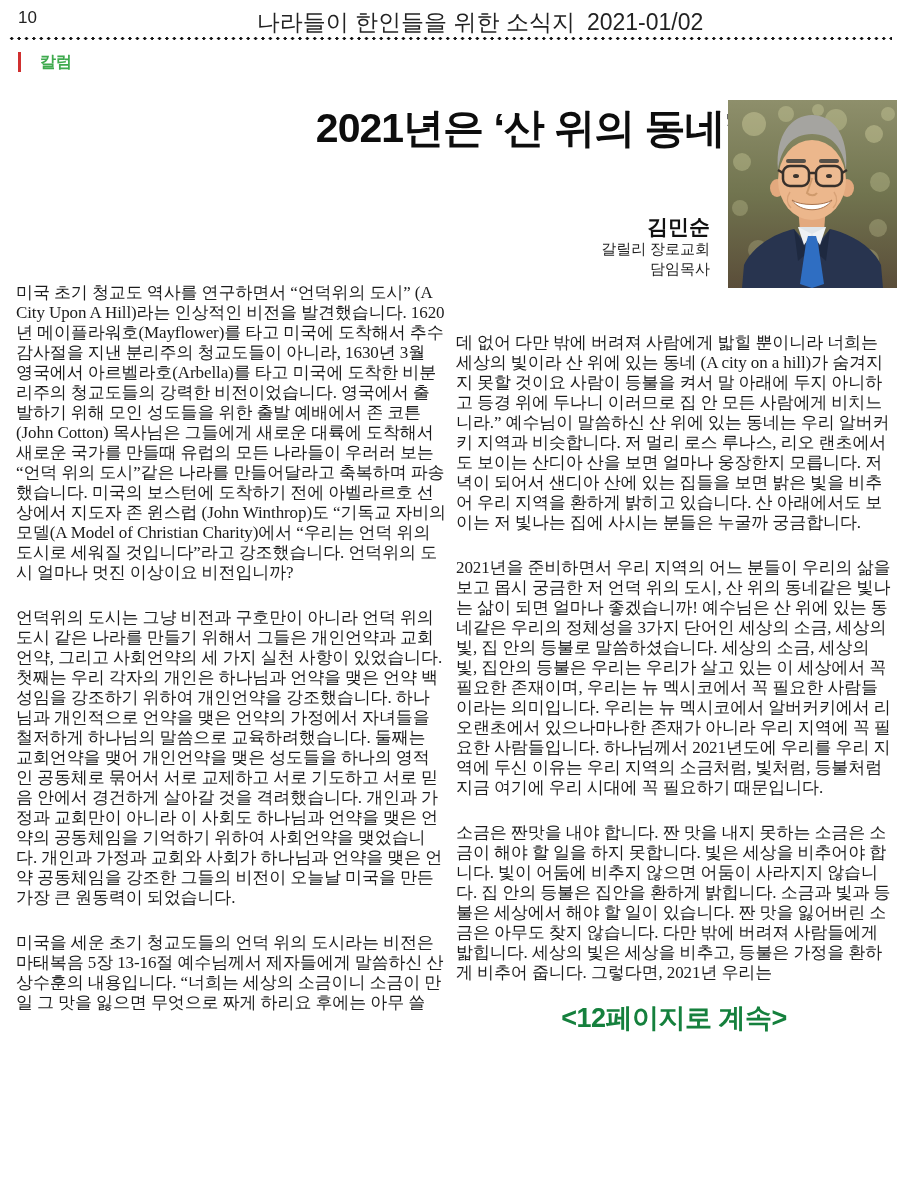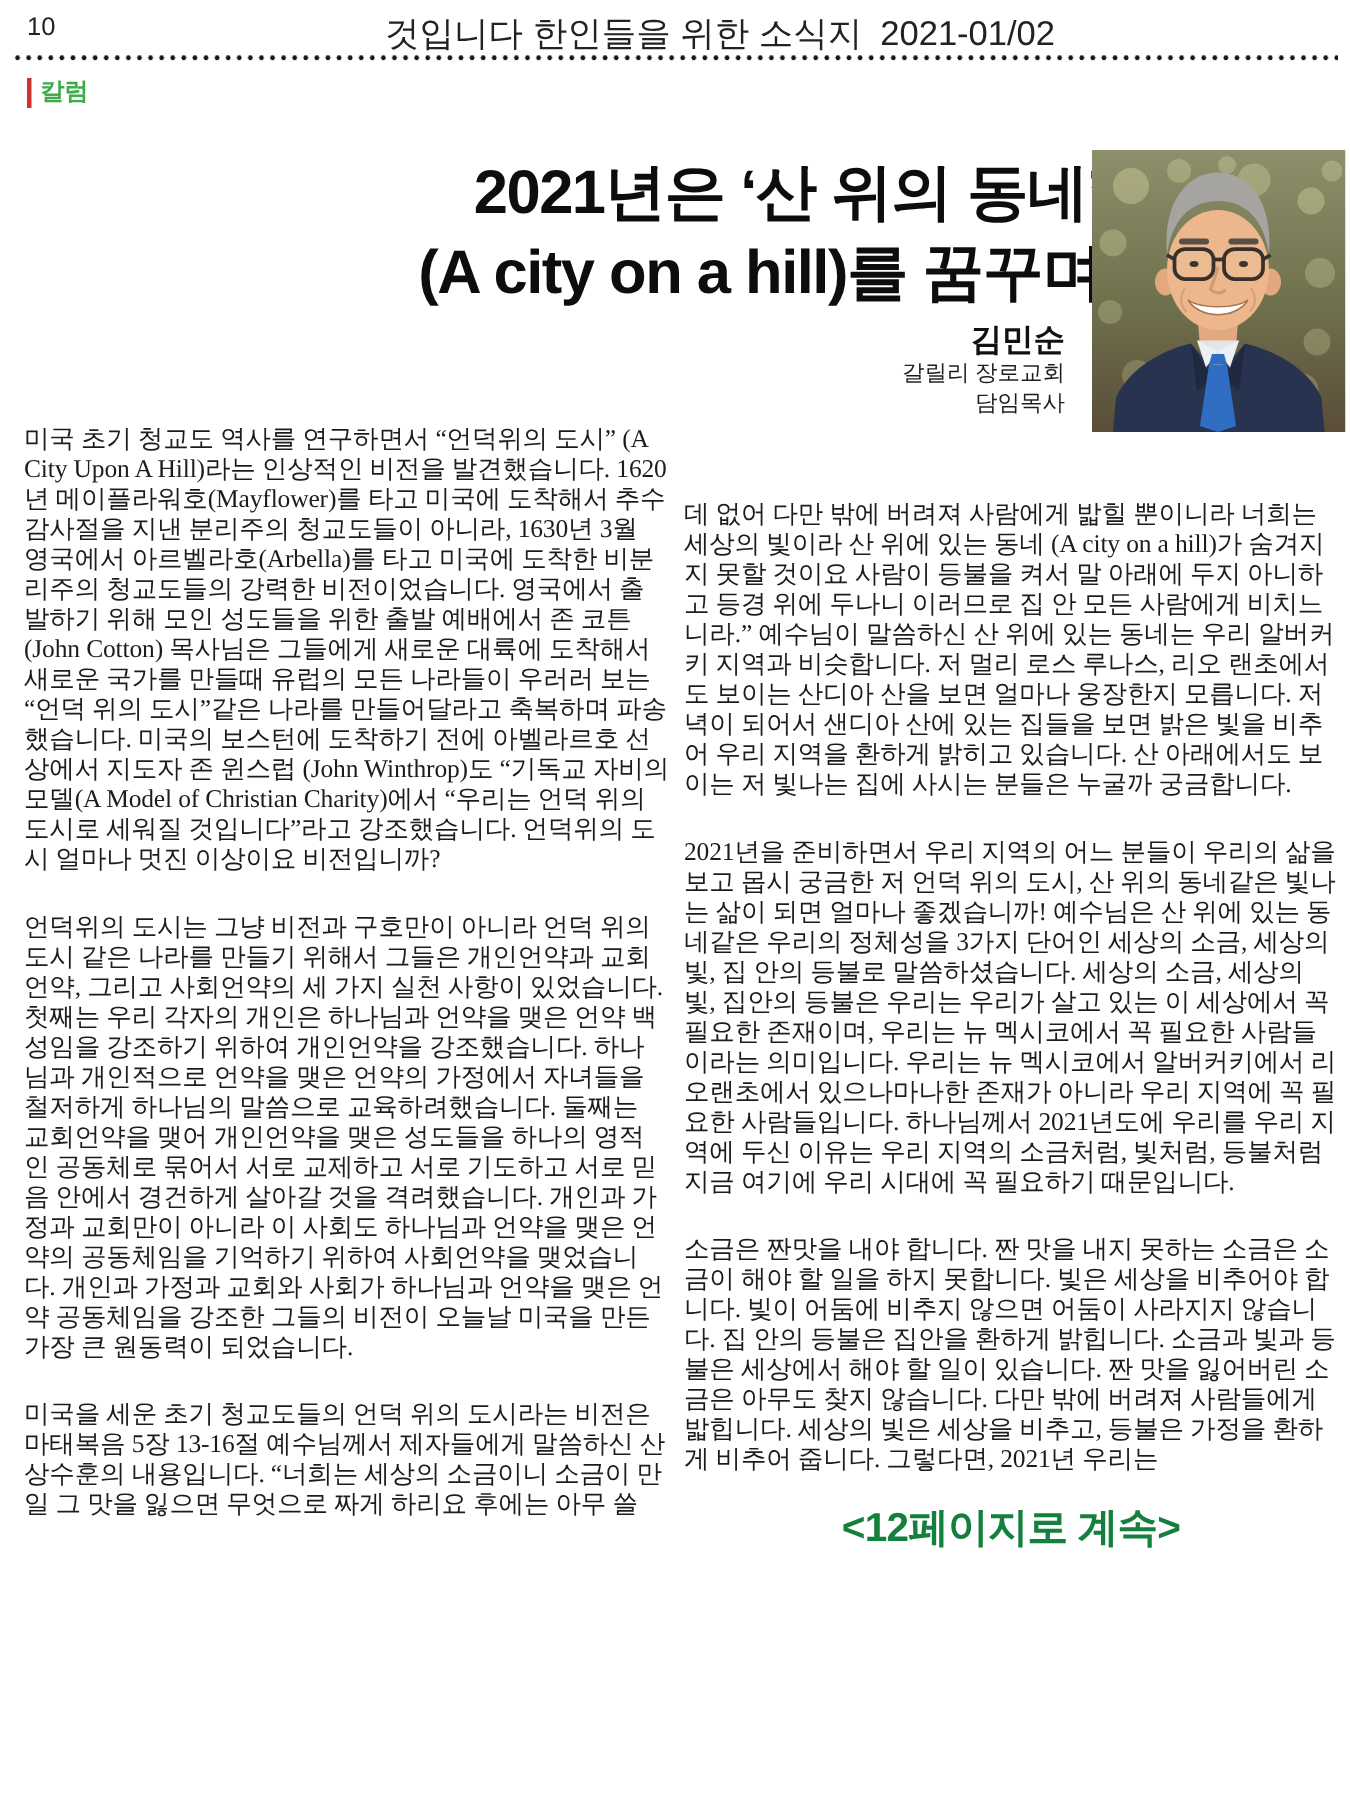--- a/index.html
+++ b/index.html
@@ -10,21 +10,21 @@
   .page-number{position:absolute;top:8px;left:18px;font-size:17px;color:#222;}
   .header-center{position:absolute;top:7px;left:0;width:100%;text-align:center;
                  font-size:23px;color:#222;transform:translateX(30px);white-space:nowrap;}
   .header-center .issue-date{margin-left:12px;}
   .dotted-divider{position:absolute;top:35px;left:8px;width:884px;height:7px;
                   background-image:radial-gradient(circle,#151515 1.5px,transparent 1.7px);
                   background-size:7.4px 7px;background-repeat:repeat-x;}
 
   
   .section-label{position:absolute;top:52px;left:18px;font-size:16px;font-weight:bold;
-                 color:#3faa4e;border-left:3px solid #d03030;padding-left:6px;line-height:20px;}
+                 color:#3faa4e;border-left:3px solid #d03030;padding-left:19px;line-height:20px;}
 
   
   .article-title{position:absolute;top:102px;left:150px;width:585px;text-align:right;
                  font-weight:bold;font-size:41px;line-height:53px;color:#0d0d0d;letter-spacing:-1px;}
 
   
   .author-block{position:absolute;top:213px;right:190px;text-align:right;line-height:1.3;}
   .author-name{font-size:21px;font-weight:bold;color:#111;}
   .author-affiliation,.author-role{font-size:15px;color:#1d1d1d;
        font-family:"Liberation Serif","DejaVu Serif",serif;}
@@ -42,29 +42,28 @@
   .continuation{text-align:center;color:#15803d;font-family:"Liberation Sans","DejaVu Sans",sans-serif;
                 font-weight:bold;font-size:27px;letter-spacing:-0.5px;margin-top:0;}
 </style>
 </head>
 <body>
 
 <div id="page">
 
   <div class="page-number">10</div>
   <div class="header-center">
-    <span>것입니다 한인들을 위한 소식지</span><span class="issue-date">2021-01/02</span>
+    <span>나라들이 한인들을 위한 소식지</span><span class="issue-date">2021-01/02</span>
   </div>
   <div class="dotted-divider"></div>
 
   <div class="section-label">칼럼</div>
 
   <div class="article-title">
     <div>2021년은  ‘산 위의 동네’</div>
-    <div>(A city on a hill)를 꿈꾸며</div>
   </div>
 
   <div class="author-block">
     <div class="author-name">김민순</div>
     <div class="author-affiliation">갈릴리 장로교회</div>
     <div class="author-role">담임목사</div>
   </div>
 
   <svg class="author-photo" viewBox="0 0 169 188" xmlns="http://www.w3.org/2000/svg" aria-hidden="true">
     <defs>

